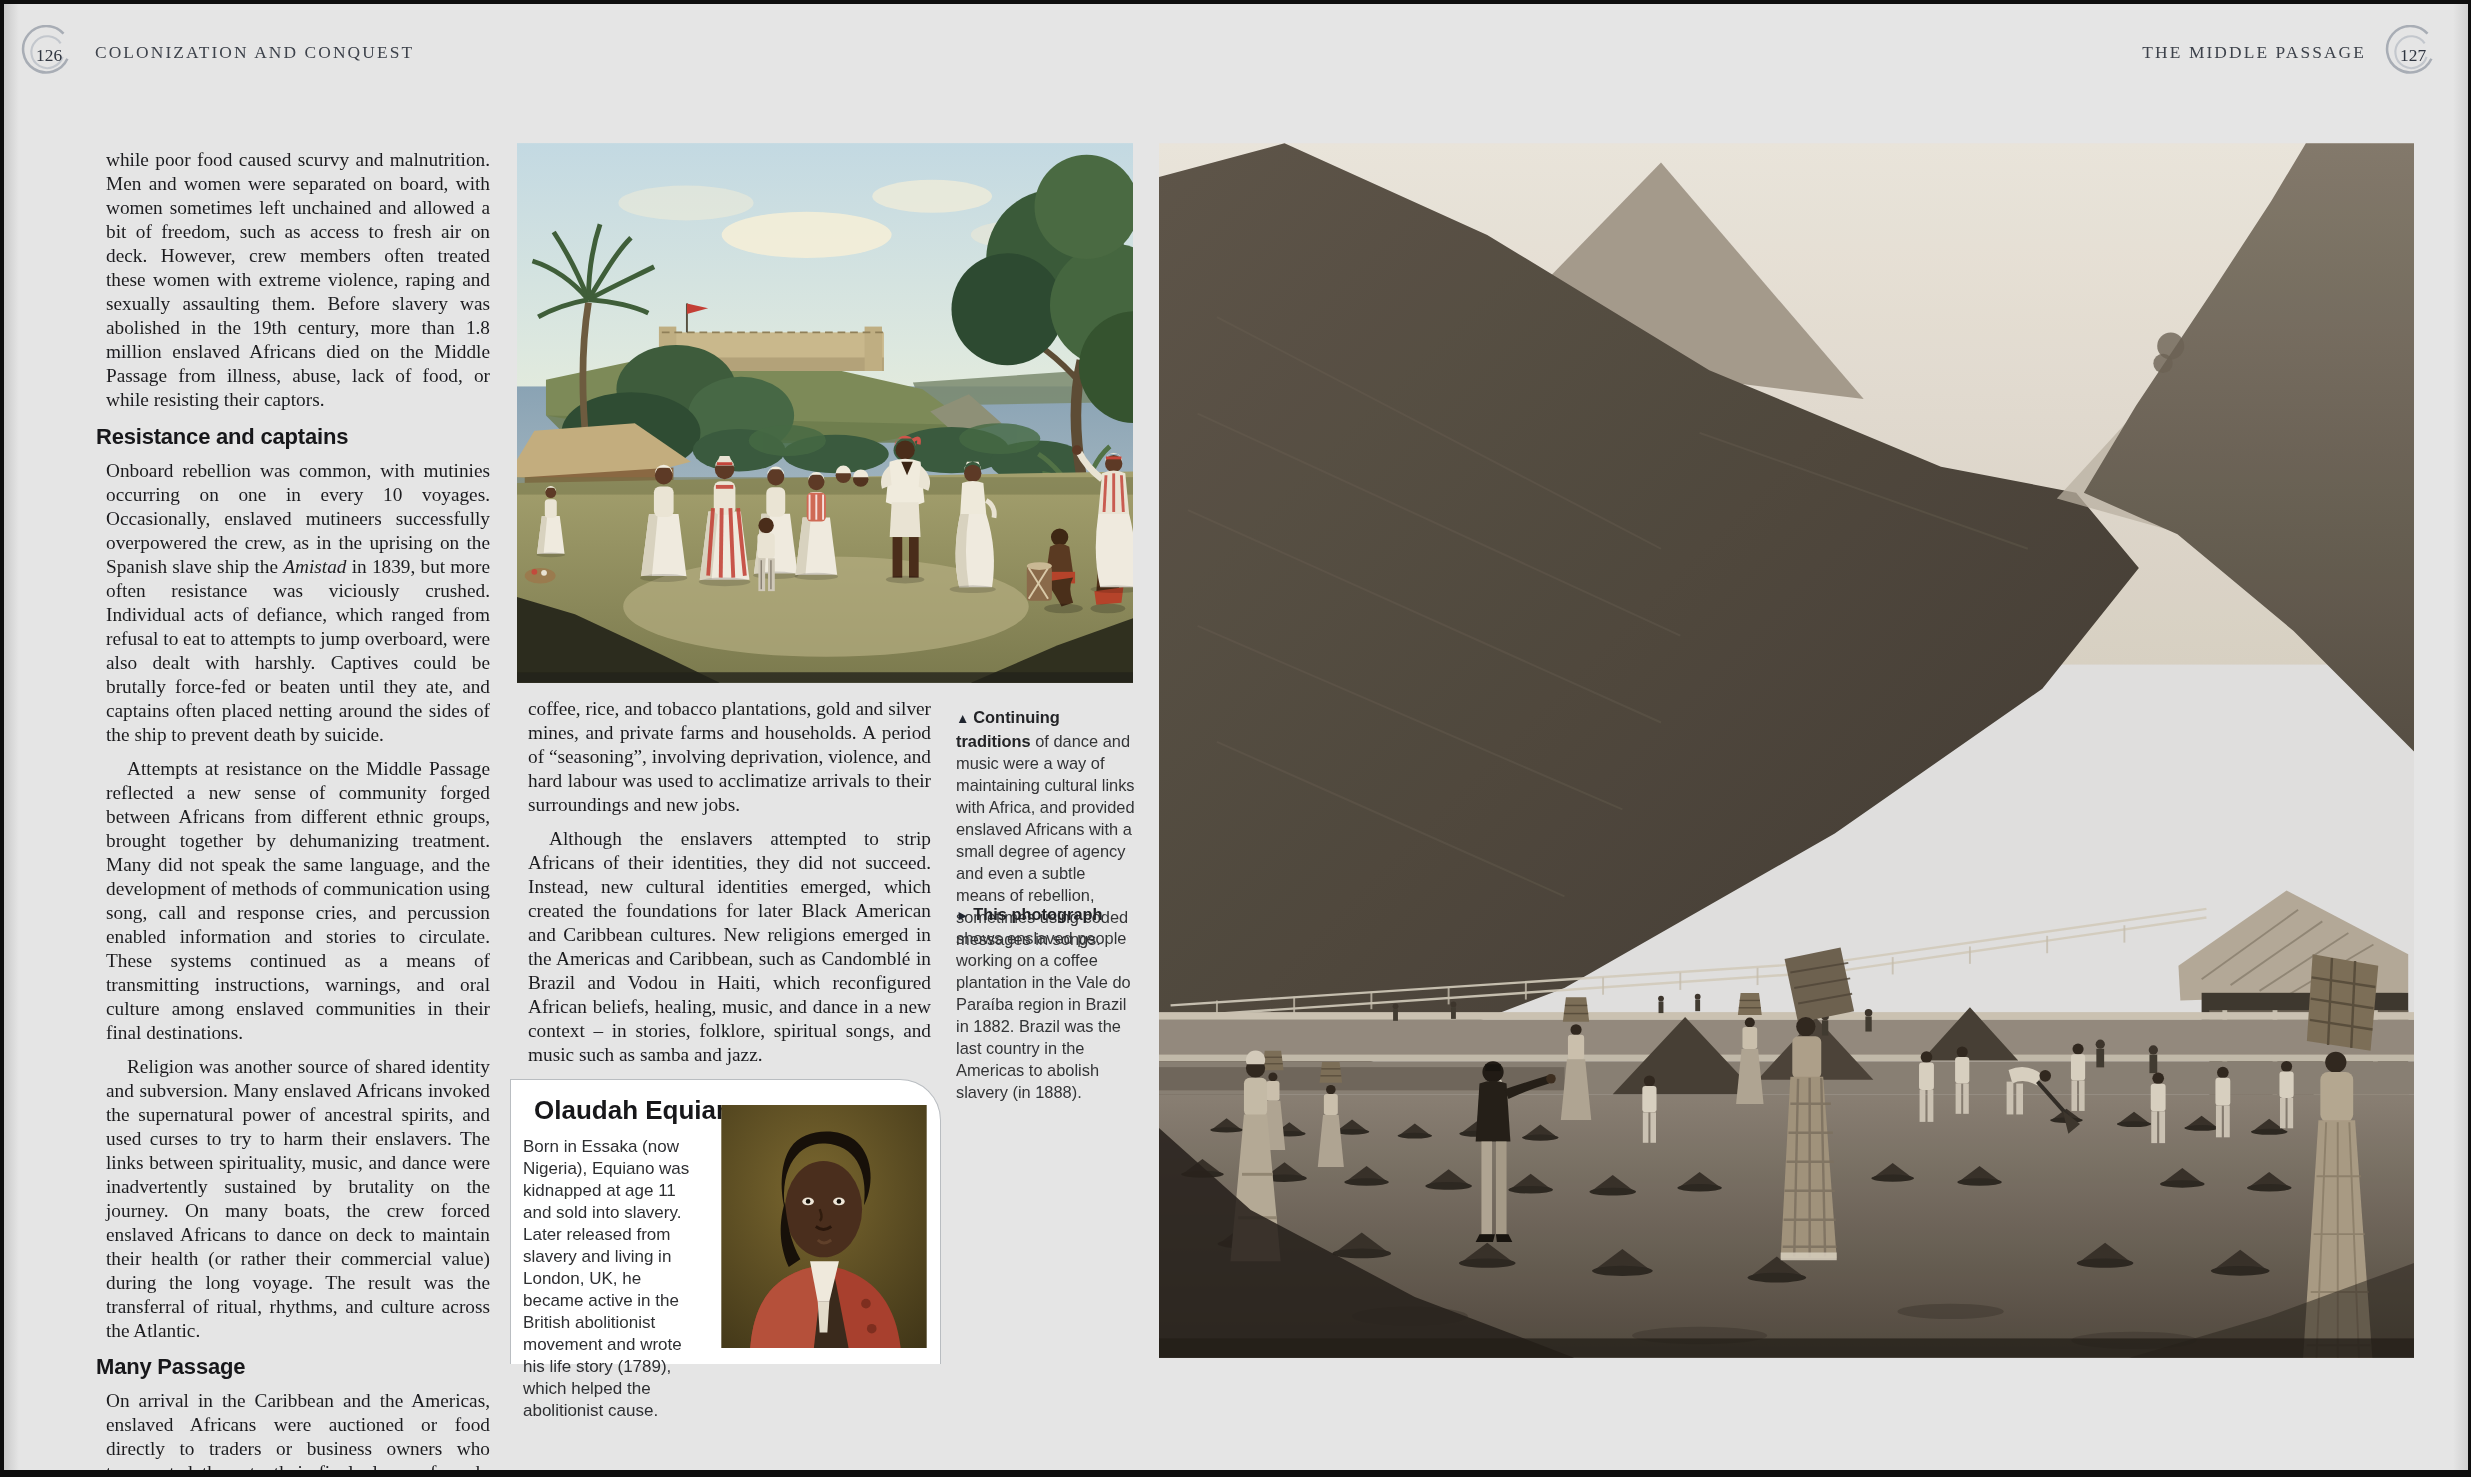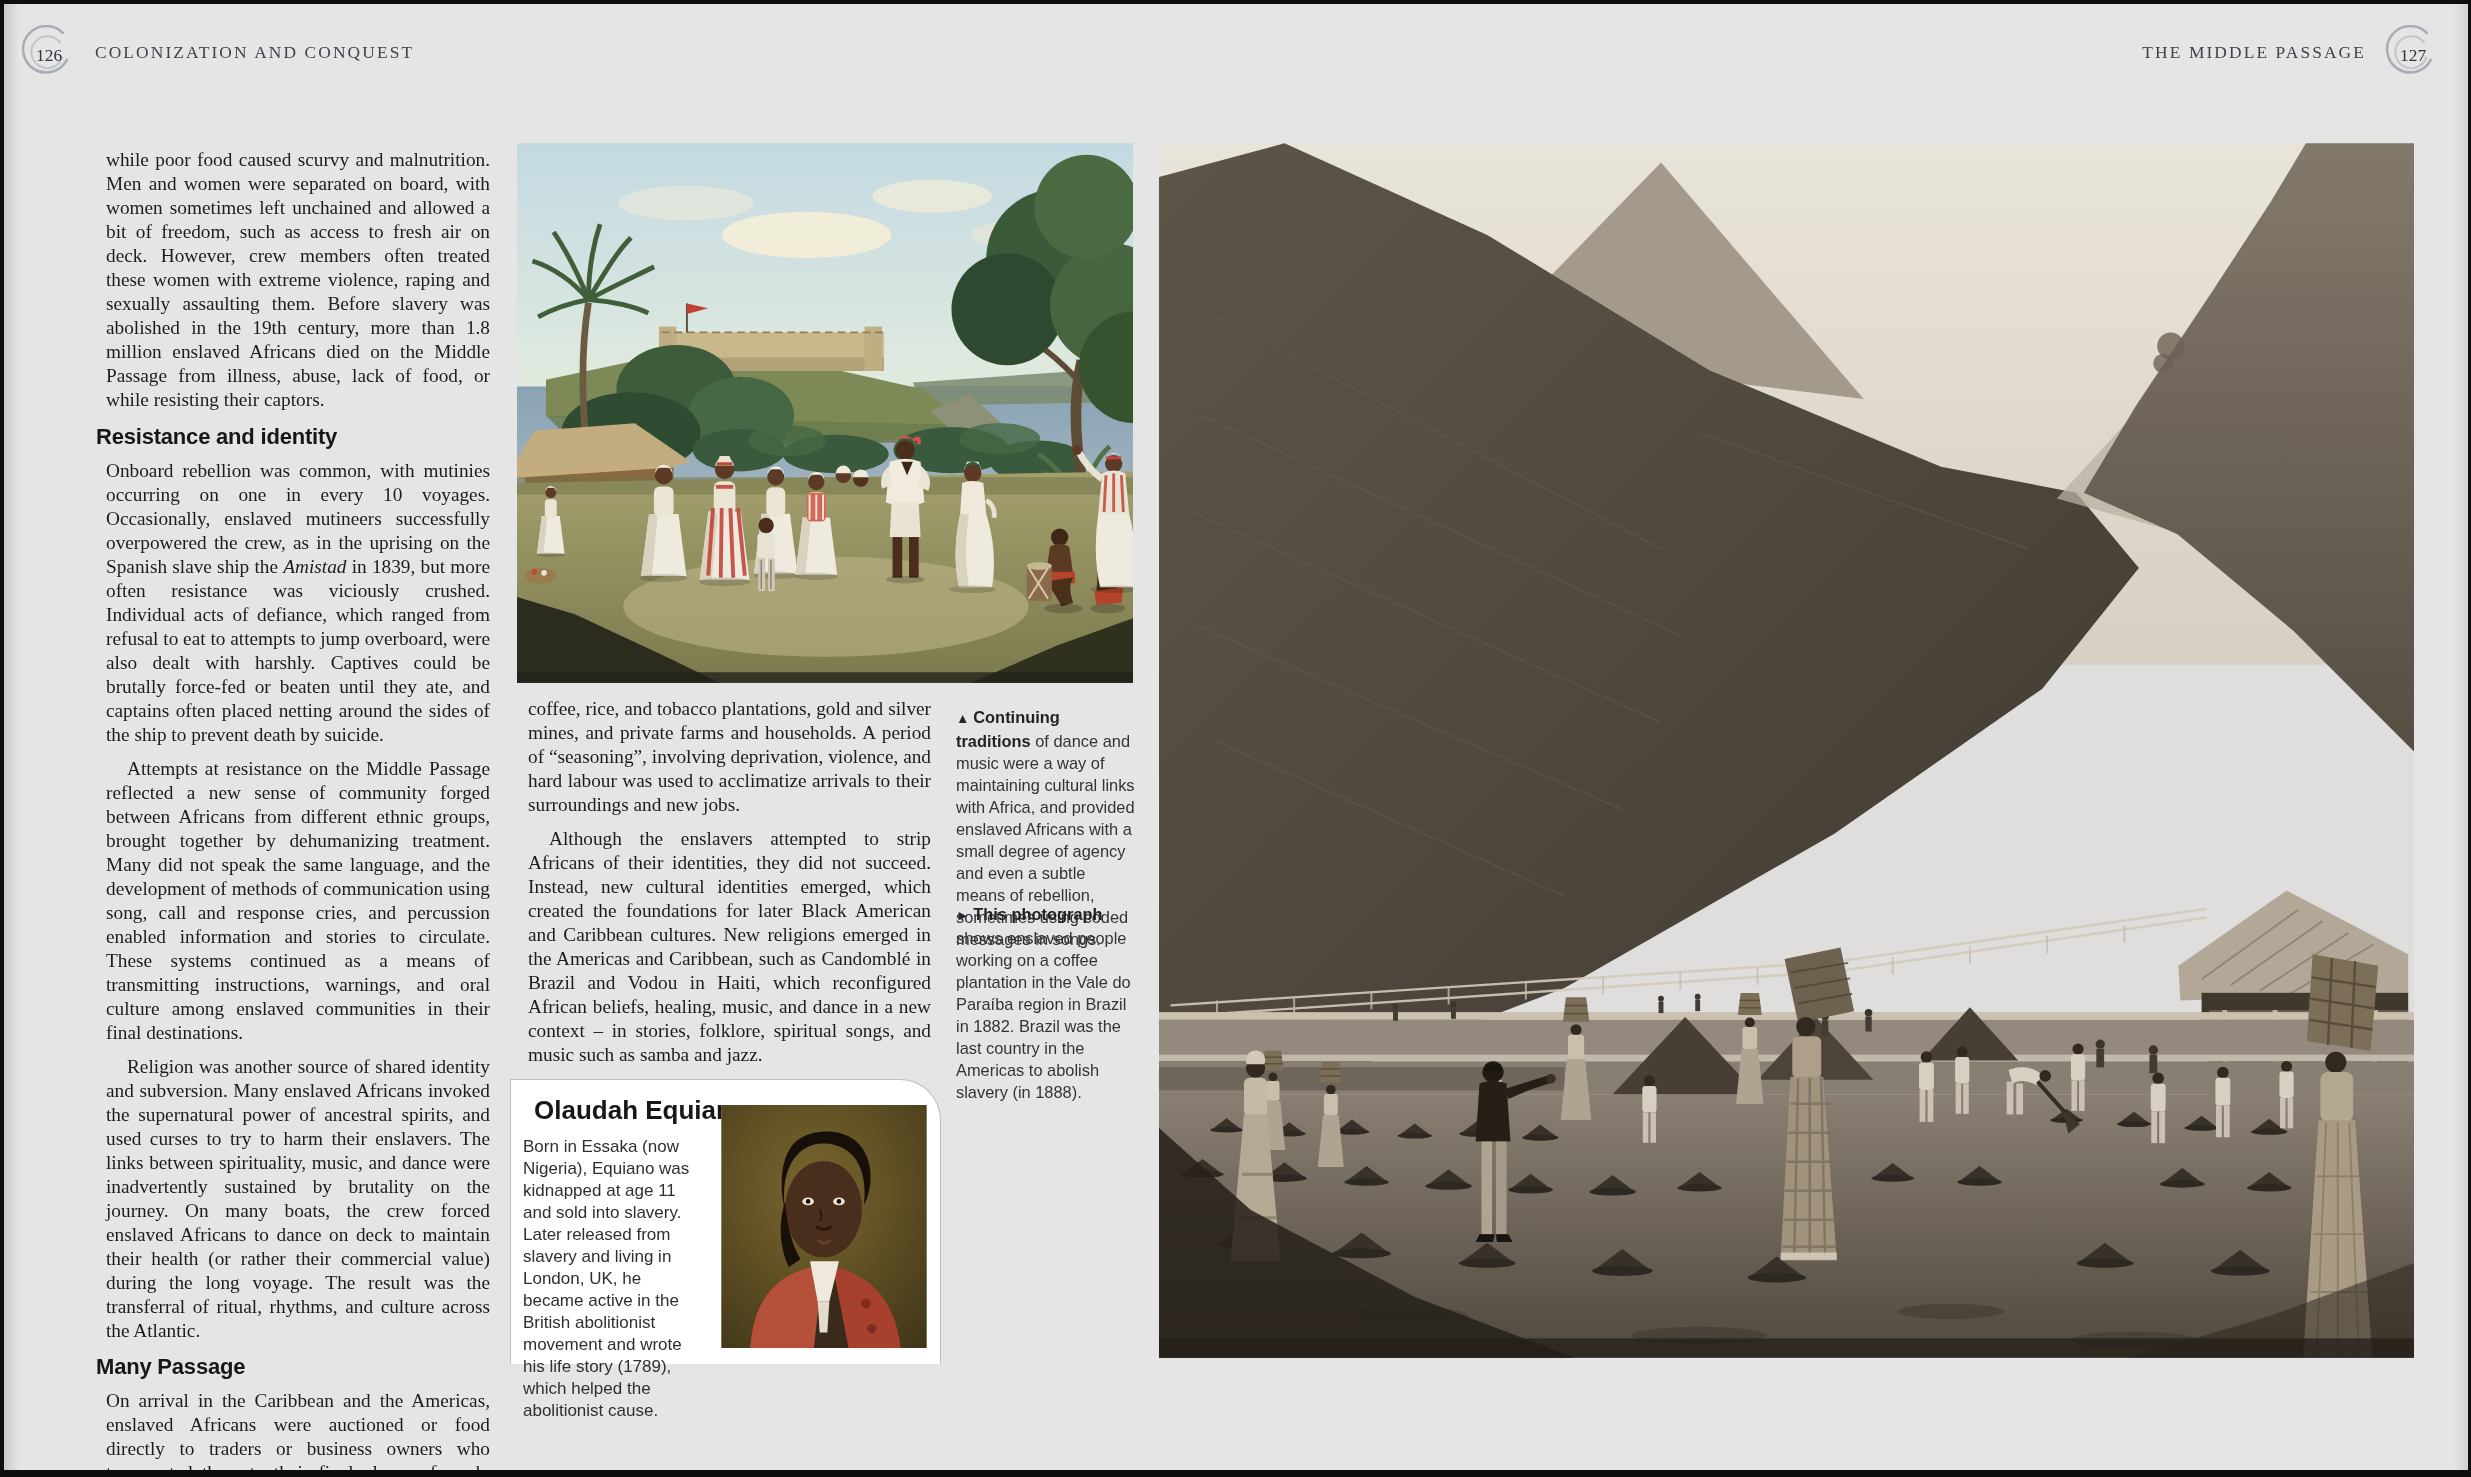--- a/index.html
+++ b/index.html
@@ -65,21 +65,21 @@
 
   <div class="runhead" style="right:106px;text-align:right;">THE MIDDLE PASSAGE</div>
   <svg class="folio" style="left:2385px;" viewBox="0 0 60 60">
     <path d="M44,9 A24,24 0 1 0 48,35" fill="none" stroke="#a8adb5" stroke-width="2.6"></path>
     <path d="M41,19 A16.5,16.5 0 1 0 43,33" fill="none" stroke="#c3c7cd" stroke-width="2.2"></path>
     <text x="29" y="37" font-size="18" fill="#2f3540" text-anchor="middle">127</text>
   </svg>
 
   <div class="col" style="left:96px;top:138px;width:404px;">
     <p>while poor food caused scurvy and malnutrition. Men and women were separated on board, with women sometimes left unchained and allowed a bit of freedom, such as access to fresh air on deck. However, crew members often treated these women with extreme violence, raping and sexually assaulting them. Before slavery was abolished in the 19th century, more than 1.8 million enslaved Africans died on the Middle Passage from illness, abuse, lack of food, or while resisting their captors.</p>
-    <h3 class="subhead">Resistance and identity</h3>
+    <h3 class="subhead">Resistance and captains</h3>
     <p><span>Onboard rebellion was common, with mutinies occurring on one in every 10 voyages. Occasionally, enslaved mutineers successfully overpowered the crew, as in the uprising on the Spanish slave ship the </span><i>Amistad</i><span> in 1839, but more often resistance was viciously crushed. Individual acts of defiance, which ranged from refusal to eat to attempts to jump overboard, were also dealt with harshly. Captives could be brutally force-fed or beaten until they ate, and captains often placed netting around the sides of the ship to prevent death by suicide.</span></p>
     <p class="indent">Attempts at resistance on the Middle Passage reflected a new sense of community forged between Africans from different ethnic groups, brought together by dehumanizing treatment. Many did not speak the same language, and the development of methods of communication using song, call and response cries, and percussion enabled information and stories to circulate. These systems continued as a means of transmitting instructions, warnings, and oral culture among enslaved communities in their final destinations.</p>
     <p class="indent">Religion was another source of shared identity and subversion. Many enslaved Africans invoked the supernatural power of ancestral spirits, and used curses to try to harm their enslavers. The links between spirituality, music, and dance were inadvertently sustained by brutality on the journey. On many boats, the crew forced enslaved Africans to dance on deck to maintain their health (or rather their commercial value) during the long voyage. The result was the transferral of ritual, rhythms, and culture across the Atlantic.</p>
     <h3 class="subhead">Many Passage</h3>
     <p>On arrival in the Caribbean and the Americas, enslaved Africans were auctioned or food directly to traders or business owners who transported them to their final places of work, including sugar,</p>
   </div>
 
   <svg class="art" style="left:517px;top:143px;" width="616" height="540" viewBox="0 0 638 559" aria-hidden="true">
     <defs>
       <linearGradient id="pskyg" x1="0" y1="0" x2="0" y2="1">

